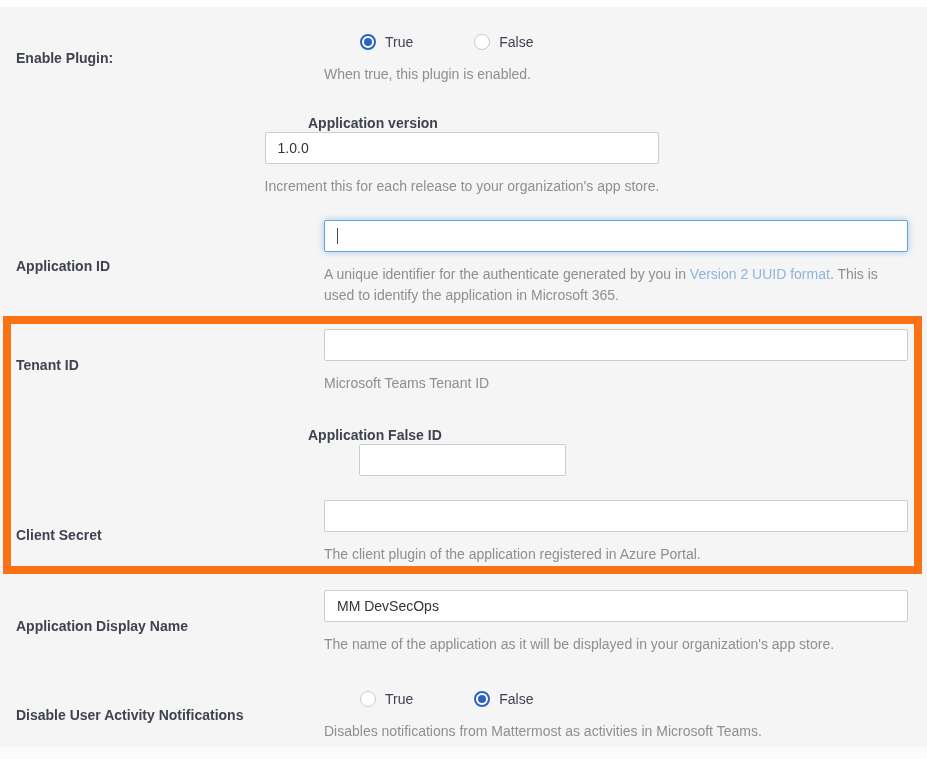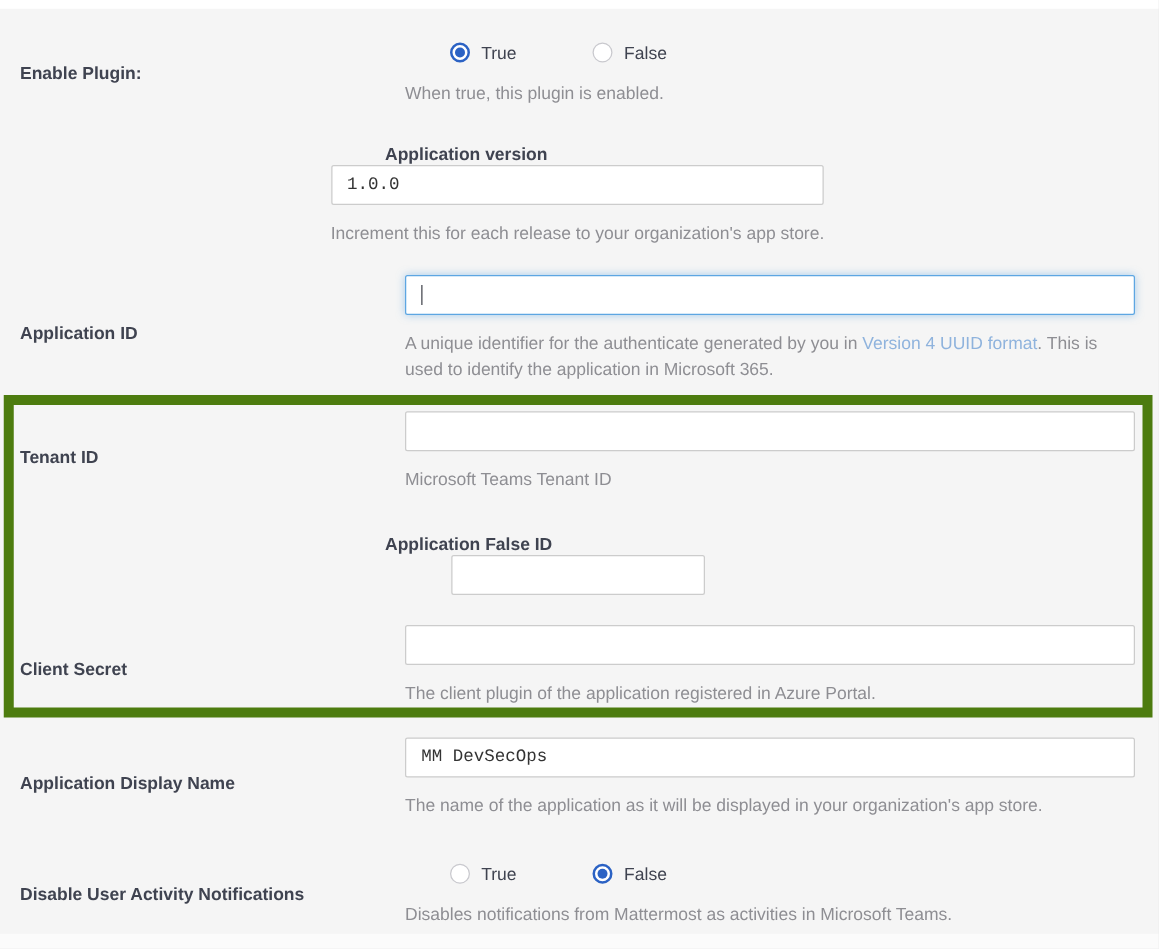--- a/index.html
+++ b/index.html
@@ -44,21 +44,21 @@
   .label-pad-input { padding-top: 8px; }
   .label-pad-radio { padding-top: 2px; }
   .col-input { flex: 1; min-width: 0; }
   .input-wrap { position: relative; }
   .form-control {
     display: block;
     width: 100%;
     box-sizing: border-box;
     height: 32px;
     padding: 6px 12px;
-    font-family: Liberation Mono, monospace;
+    font-family: Liberation Sans, sans-serif;
     font-size: 14px;
     color: #333333;
     background: #ffffff;
     border: 1px solid #cccccc;
     border-radius: 2px;
     outline: none;
   }
   .form-control.focused {
     border-color: #5da6e2;
     box-shadow: 0 0 7px rgba(93, 166, 226, 0.55);
@@ -118,21 +118,21 @@
     height: 8px;
     border-radius: 50%;
     background: #2b62c4;
   }
   .radio-label {
     margin-left: 9px;
     font-size: 14px;
     color: #3f4350;
   }
   .highlight-box {
-    border: 8px solid #4d7c0f;
+    border: 8px solid #f97316;
     margin: 11px -14px 0 -13px;
     padding: 5px 6px 2px 5px;
   }
   
   .mb-22 { margin-bottom: 22px; }
   .mb-24 { margin-bottom: 24px; flex-direction: column; }
   .mb-25 { margin-bottom: 25px; }
   .mb-33 { margin-bottom: 33px; }
   .mt-16 { margin-top: 16px; }
 </style>
@@ -172,21 +172,21 @@
     </div>
 
     <div class="form-group">
       <div class="control-label label-pad-input">Application ID</div>
       <div class="col-input">
         <div class="input-wrap">
           <input type="text" class="form-control focused" value="" style="">
           <span class="text-cursor"></span>
         </div>
         <div class="help-text">
-          <span>A unique identifier for the authenticate generated by you in </span><a class="help-link">Version 4 UUID format</a><span>. This is used to identify the application in Microsoft 365.</span>
+          <span>A unique identifier for the authenticate generated by you in </span><a class="help-link">Version 2 UUID format</a><span>. This is used to identify the application in Microsoft 365.</span>
         </div>
       </div>
     </div>
 
     <div class="highlight-box">
 
       <div class="form-group mb-25">
         <div class="control-label label-pad-input">Tenant ID</div>
         <div class="col-input">
           <div class="input-wrap">

